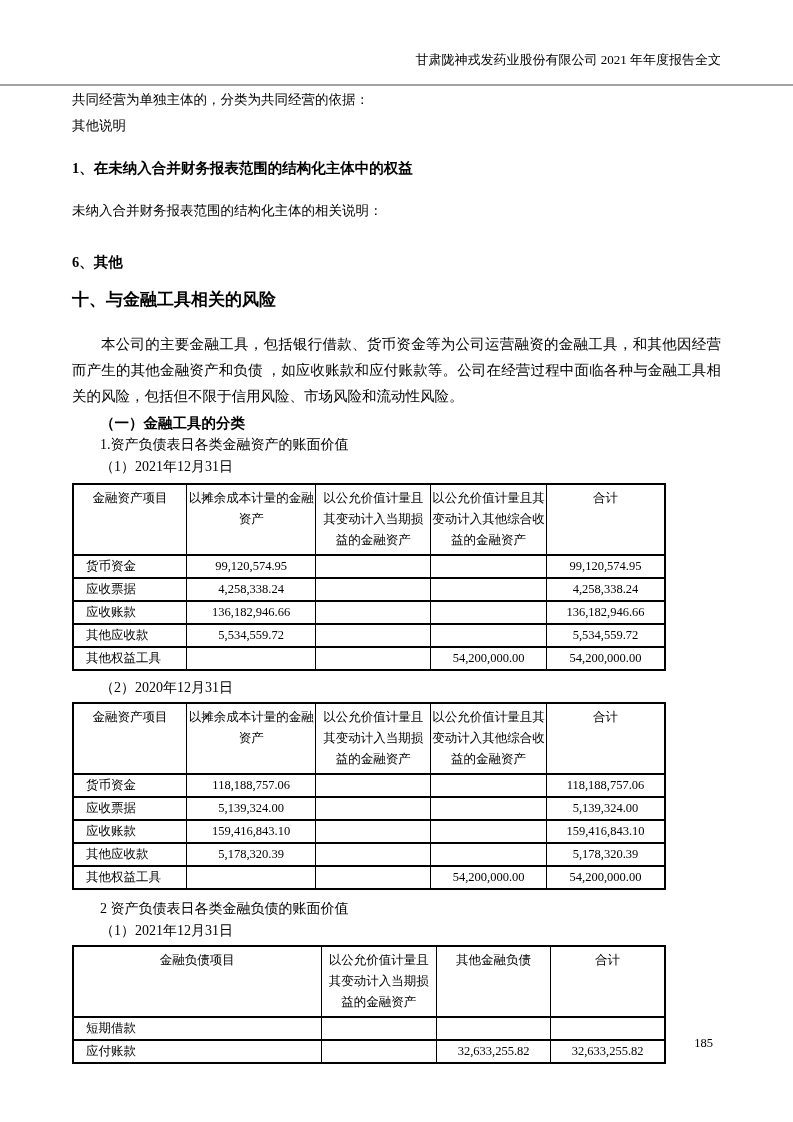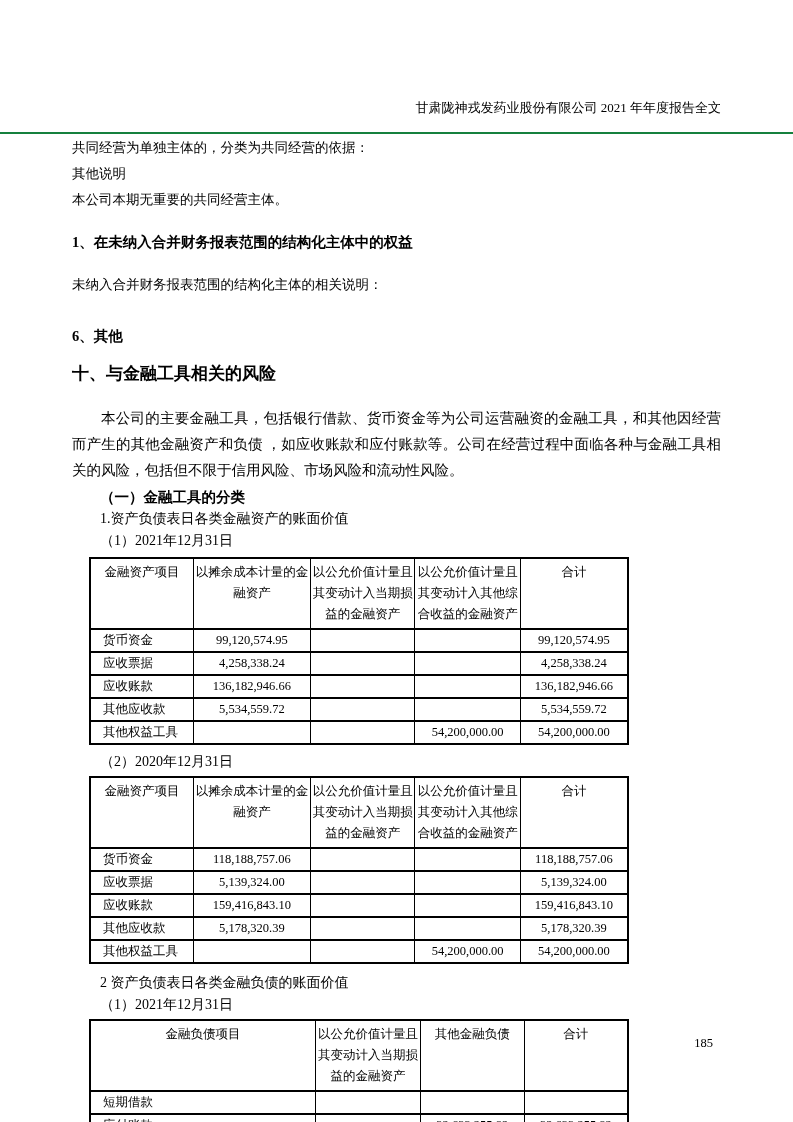--- a/index.html
+++ b/index.html
@@ -4,39 +4,39 @@
 <style>
   html,body{margin:0;padding:0;background:#e8e8e8;}
   .page{
     width:793px;height:1122px;margin:0 auto;background:#ffffff;
     position:relative;overflow:hidden;color:#000;
     font-family:"Liberation Serif","DejaVu Serif",serif;
   }
   .content{padding:0 72px;}
   .page-header{
     padding:52px 72px 16px 72px;
-    border-bottom:2px solid #15803d;
-    text-align:right;font-size:13px;line-height:16px;margin-top:48px;
+    border-bottom:2px solid #a3a3a3;
+    text-align:right;font-size:13px;line-height:16px;
   }
   .body-line{font-size:13.5px;line-height:15px;margin-top:11px;}
   .body-line.first{margin-top:6px;}
   .h-sub{font-size:14.5px;font-weight:bold;line-height:17px;margin-top:27px;}
   .h-sub.h6{margin-top:36px;}
   .note-line{font-size:13.5px;line-height:15px;margin-top:26px;}
   .h-chapter{font-size:17px;font-weight:bold;line-height:21px;margin-top:18px;}
   .para{
     font-size:14.5px;line-height:26px;margin:21px 0 0 0;
     text-indent:2em;text-align:justify;
   }
   .sub-bold{font-size:14.5px;font-weight:bold;line-height:20px;margin-top:4px;padding-left:28px;}
   .sub-line{font-size:14px;line-height:20px;margin-top:2px;padding-left:28px;}
   .tbl-gap{margin-top:6px;}
   table.fin-table{
     border-collapse:collapse;table-layout:fixed;
-    width:540px;margin-left:17px;
+    width:594px;margin-left:0;
     font-size:12.5px;border:2px solid #000;
   }
   table.fin-table th,table.fin-table td{
     border-left:1px solid #000;border-top:2px solid #000;
     overflow:hidden;
   }
   table.fin-table th{
     font-weight:normal;text-align:center;vertical-align:top;
     line-height:21px;padding:3px 1px;
   }
@@ -65,21 +65,20 @@
 <div class="page">
 
   <div class="page-header">
     <span>甘肃陇神戎发药业股份有限公司 2021 年年度报告全文</span>
   </div>
 
   <div class="content">
 
     <div class="body-line first">共同经营为单独主体的，分类为共同经营的依据：</div>
     <div class="body-line">其他说明</div>
-    <div class="body-line">本公司本期无重要的共同经营主体。</div>
 
     <div class="h-sub">1、在未纳入合并财务报表范围的结构化主体中的权益</div>
     <div class="note-line">未纳入合并财务报表范围的结构化主体的相关说明：</div>
 
     <div class="h-sub h6">6、其他</div>
 
     <div class="h-chapter">十、与金融工具相关的风险</div>
 
     <div class="para">本公司的主要金融工具，包括银行借款、货币资金等为公司运营融资的金融工具，和其他因经营而产生的其他金融资产和负债 ，如应收账款和应付账款等。公司在经营过程中面临各种与金融工具相关的风险，包括但不限于信用风险、市场风险和流动性风险。</div>
 

